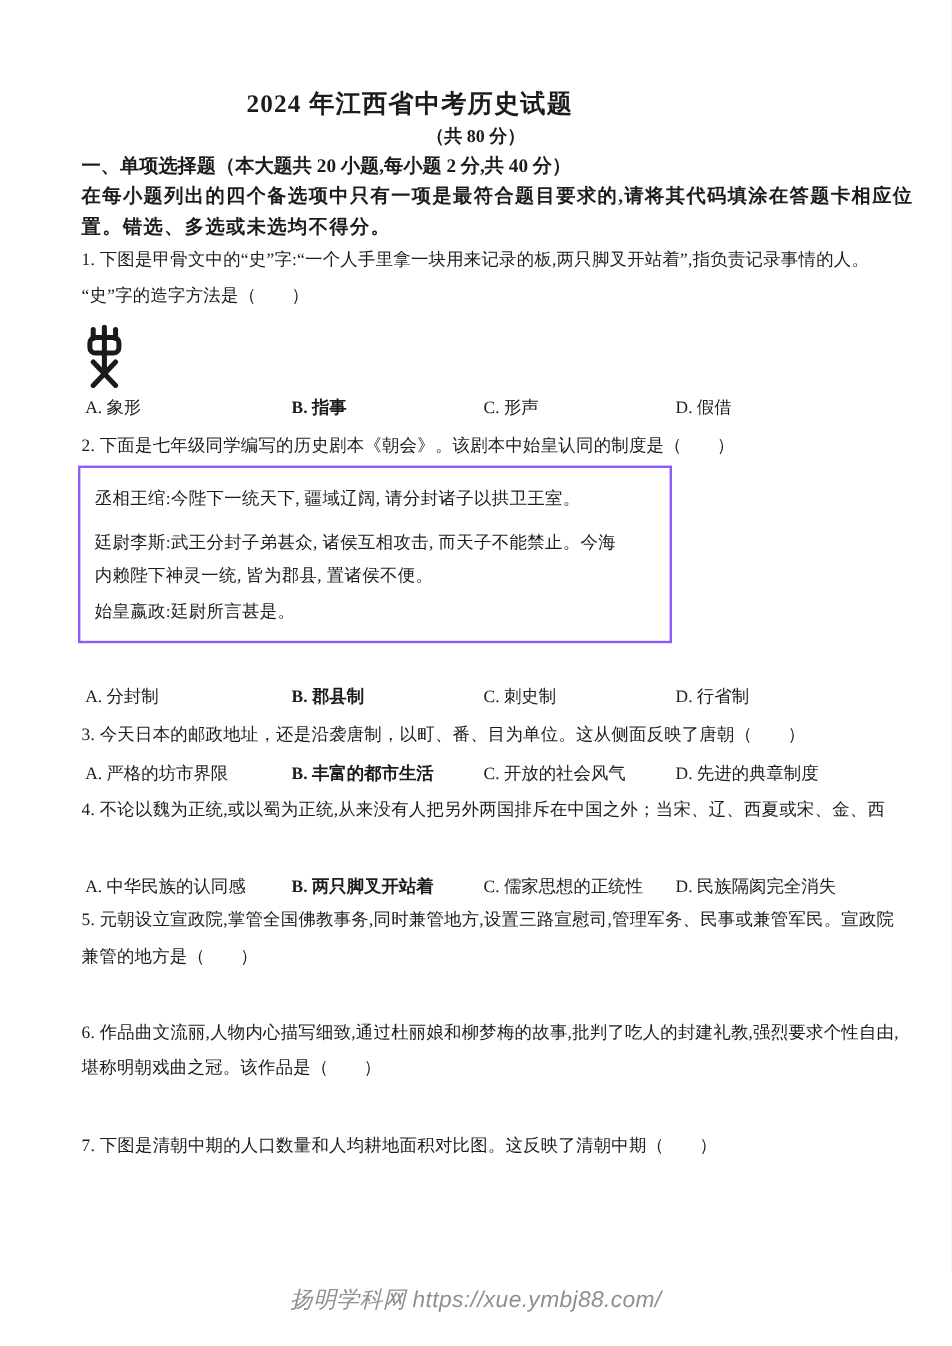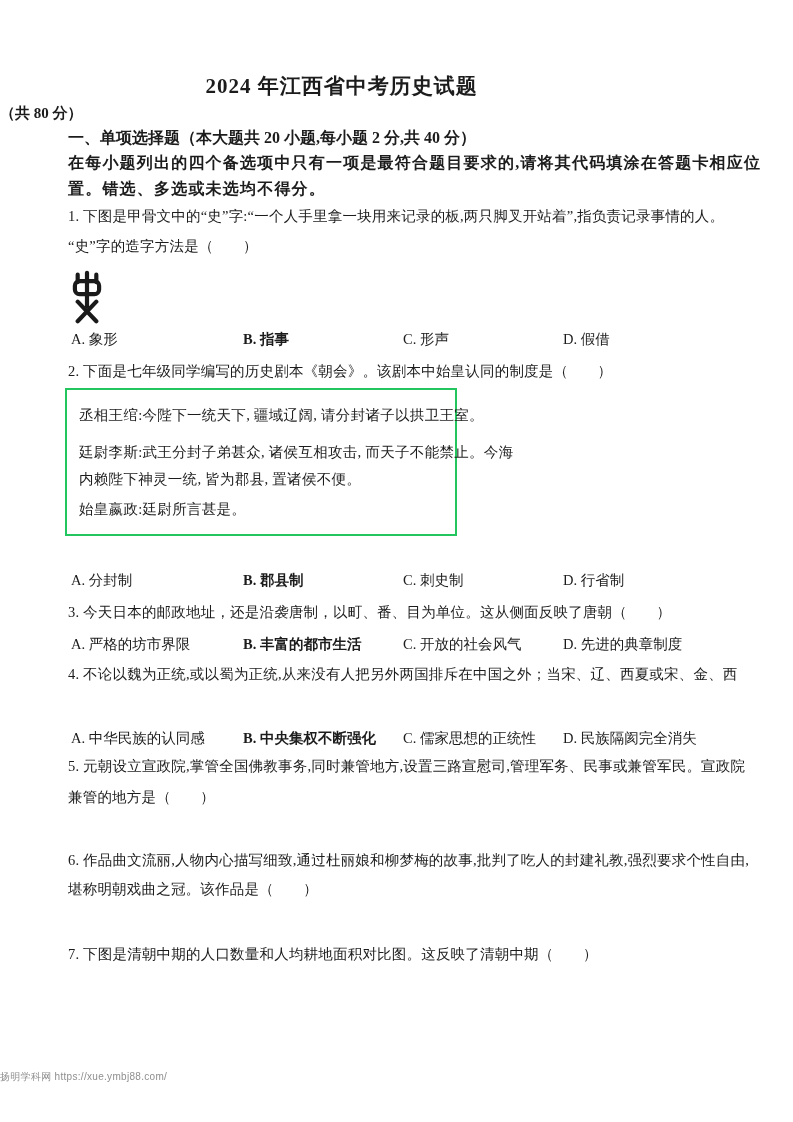--- a/index.html
+++ b/index.html
@@ -11,41 +11,41 @@
     font-family:"Liberation Serif","DejaVu Serif",serif;
     color:#1c1c1c;
     overflow:hidden;
   }
   .abs{position:absolute;left:68px;white-space:nowrap;}
   .title{
     left:0;width:683px;text-align:center;
     font-size:21px;font-weight:bold;letter-spacing:1px;
   }
   .subtitle{
-    left:0;width:793px;text-align:left;
+    left:0;width:793px;text-align:center;
     font-size:15px;font-weight:bold;
   }
   .heading{font-size:16px;font-weight:bold;}
   .intro{font-size:16px;font-weight:bold;letter-spacing:1.2px;}
   .qtext{font-size:14.5px;letter-spacing:0.2px;}
   .optrow{position:absolute;left:71px;width:660px;height:20px;font-size:14.5px;}
   .opt{position:absolute;top:0;white-space:nowrap;}
   .c0{left:0;} .c1{left:172px;font-weight:bold;} .c2{left:332px;} .c3{left:492px;text-align:right;}
   .dialoguebox{
     position:absolute;left:65px;top:388px;
-    width:392px;height:148px;
-    border:2px solid #22c55e;box-sizing:border-box;
+    width:495px;height:148px;
+    border:2px solid #8b5cf6;box-sizing:border-box;
   }
   .boxline{position:absolute;left:12px;font-size:14.5px;white-space:nowrap;letter-spacing:0.3px;}
   .figure{position:absolute;left:66px;top:270px;}
   .footer{
     position:absolute;left:0;top:1070px;width:793px;
-    text-align:left;
+    text-align:center;
     font-family:"Liberation Sans","DejaVu Sans",sans-serif;
-    font-size:10px;color:#8f8f8f;letter-spacing:0.3px;
+    font-size:19px;color:#8f8f8f;letter-spacing:0.3px;font-style:italic;
   }
 </style>
 </head>
 <body>
 
 <div class="page">
 
   <div class="abs title" style="top:72px">2024 年江西省中考历史试题</div>
   <div class="abs subtitle" style="top:104px">（共 80 分）</div>
 
@@ -94,21 +94,21 @@
   <div class="optrow" style="top:635px">
     <span class="opt c0">A. 严格的坊市界限</span>
     <span class="opt c1">B. 丰富的都市生活</span>
     <span class="opt c2">C. 开放的社会风气</span>
     <span class="opt c3">D. 先进的典章制度</span>
   </div>
 
   <div class="abs qtext" style="top:665px">4. 不论以魏为正统,或以蜀为正统,从来没有人把另外两国排斥在中国之外；当宋、辽、西夏或宋、金、西</div>
   <div class="optrow" style="top:729px">
     <span class="opt c0">A. 中华民族的认同感</span>
-    <span class="opt c1">B. 中央集权不断强化</span>
+    <span class="opt c1">B. 两只脚叉开站着</span>
     <span class="opt c2">C. 儒家思想的正统性</span>
     <span class="opt c3">D. 民族隔阂完全消失</span>
   </div>
 
   <div class="abs qtext" style="top:757px">5. 元朝设立宣政院,掌管全国佛教事务,同时兼管地方,设置三路宣慰司,管理军务、民事或兼管军民。宣政院</div>
   <div class="abs qtext" style="top:788px">兼管的地方是（　　）</div>
 
   <div class="abs qtext" style="top:851px">6. 作品曲文流丽,人物内心描写细致,通过杜丽娘和柳梦梅的故事,批判了吃人的封建礼教,强烈要求个性自由,</div>
   <div class="abs qtext" style="top:880px">堪称明朝戏曲之冠。该作品是（　　）</div>
 

